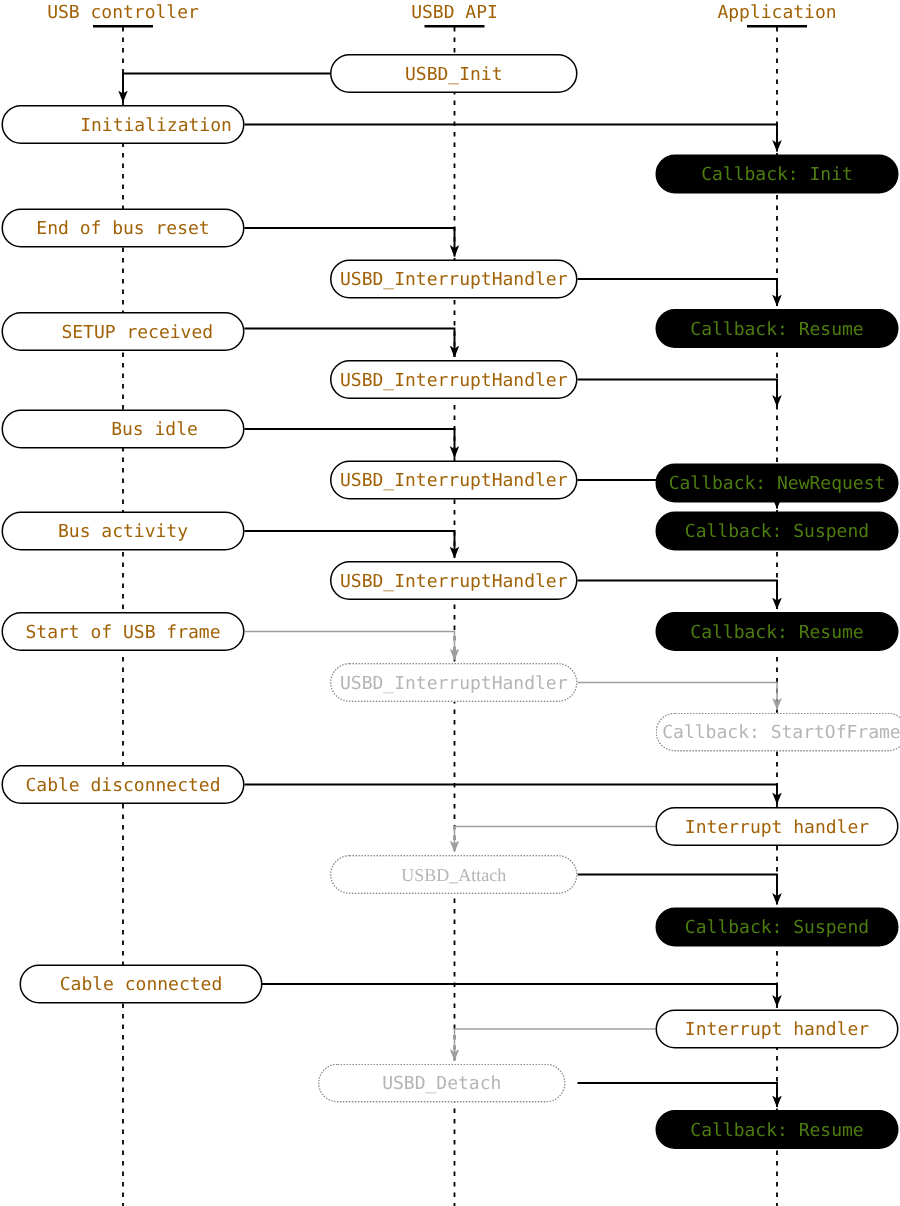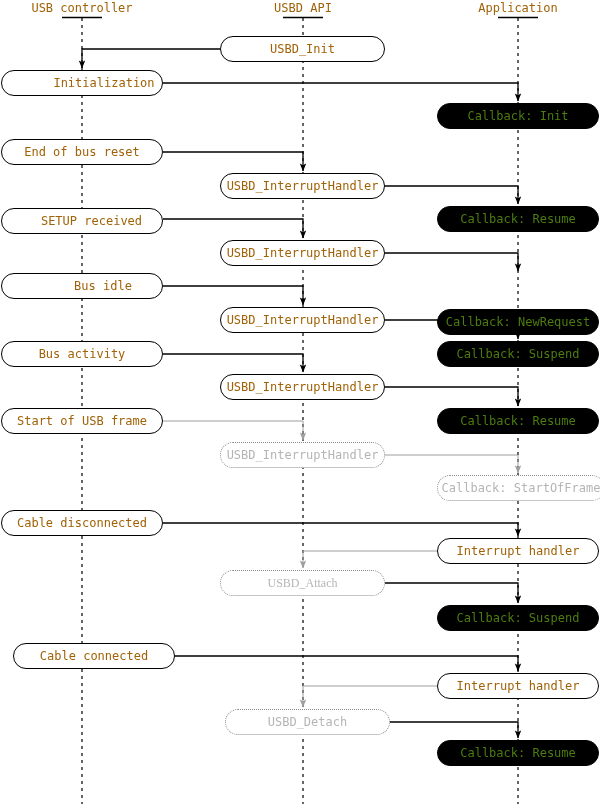--- a/index.html
+++ b/index.html
@@ -133,20 +133,20 @@
       </div>
       <div class="node n-black" style="left: 437px; top: 605px; width: 162px;">
         <span>Callback: Suspend</span>
       </div>
       <div class="node n-solid" style="left: 1px; top: 643px; width: 162px; margin-left: 12px;">
         <span>Cable connected</span>
       </div>
       <div class="node n-solid" style="left: 437px; top: 673px; width: 162px;">
         <span>Interrupt handler</span>
       </div>
-      <div class="node n-ghost" style="left: 225px; top: 709px; width: 165px;">
+      <div class="node n-ghost" style="left: 212px; top: 709px; width: 165px;">
         <span>USBD_Detach</span>
       </div>
       <div class="node n-black" style="left: 437px; top: 740px; width: 162px;">
         <span>Callback: Resume</span>
       </div>
     </div>
 </div>
 
 </body></html>

